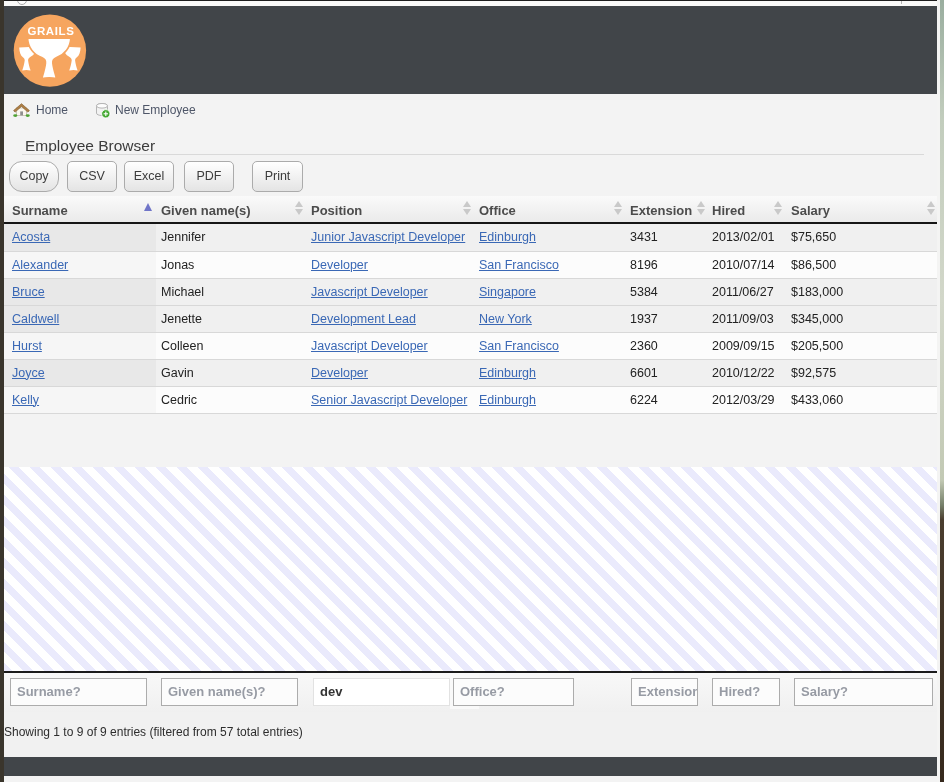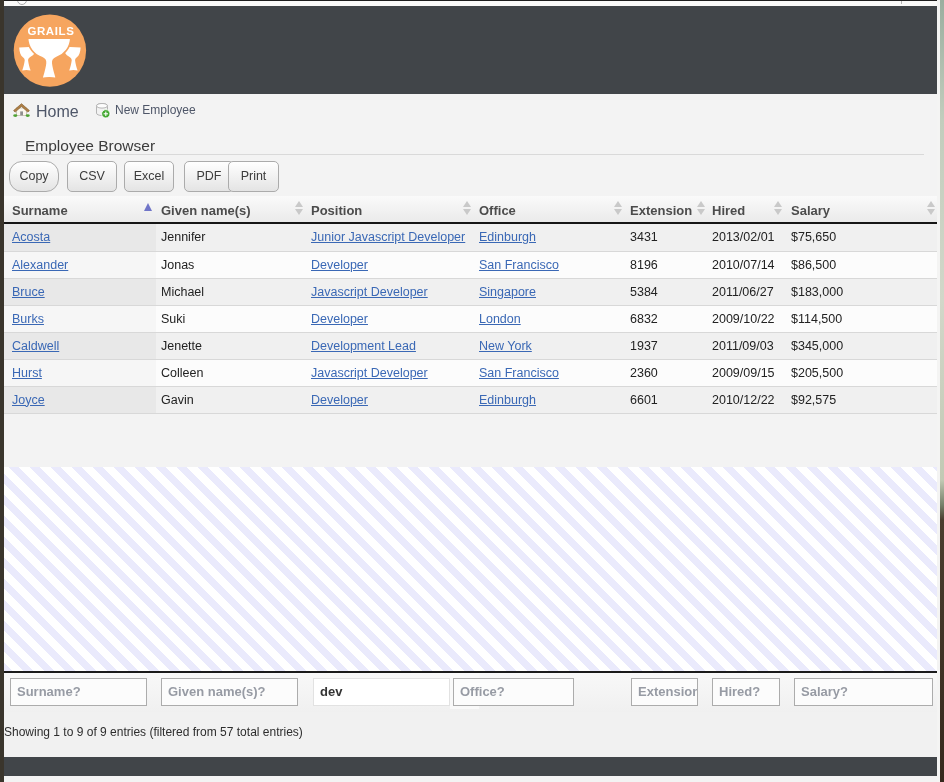--- a/index.html
+++ b/index.html
@@ -45,38 +45,38 @@
   <path d="M 15.6 25.1 L 58.8 25.1 C 58.5 34.6 52.6 41.6 44.6 44.6 C 41.6 45.9 40.5 47.6 40.8 50.1 C 41.4 55.6 43.2 61 44.5 65.5 C 39.5 64.6 34.8 64.6 29.8 65.5 C 31.1 61 32.9 55.6 33.5 50.1 C 33.8 47.6 32.7 45.9 29.7 44.6 C 21.7 41.6 15.9 34.6 15.6 25.1 Z" fill="#fff" stroke="#f6a55f" stroke-width="1.6"></path>
 </svg>
 
 <svg class="abs" style="left:13px;top:103px" width="17" height="14" viewBox="0 0 17 14">
   <rect x="3.6" y="5" width="9.8" height="7.5" fill="#fbf7ee" stroke="#bdb6a4" stroke-width="0.7"></rect>
   <path d="M 0.6 7.6 L 8.5 0.7 L 16.4 7.6 L 14.9 9.1 L 8.5 3.4 L 2.1 9.1 Z" fill="#b08048" stroke="#85622f" stroke-width="0.7"></path>
   <rect x="7.2" y="8.4" width="2.8" height="4" fill="#909090"></rect>
   <ellipse cx="2.3" cy="12.6" rx="2.1" ry="1.3" fill="#4fa233"></ellipse>
   <ellipse cx="14.7" cy="12.6" rx="2.1" ry="1.3" fill="#4fa233"></ellipse>
 </svg>
-<div class="abs" style="left:36px;top:103px;font-size:16px;color:#4e5668;">Home</div>
+<div class="abs" style="left:36px;top:103px;font-size:12px;color:#4e5668;">Home</div>
 <svg class="abs" style="left:94px;top:102px" width="17" height="17" viewBox="0 0 17 17">
   <path d="M 2.5 3.8 A 5.5 2.3 0 0 1 13.5 3.8 L 13.5 11.2 A 5.5 2.3 0 0 1 2.5 11.2 Z" fill="#f2f2f2" stroke="#b5b5b5" stroke-width="1"></path>
   <ellipse cx="8" cy="3.8" rx="5.5" ry="2.3" fill="#fdfdfd" stroke="#b5b5b5" stroke-width="1"></ellipse>
   <circle cx="11.8" cy="11.8" r="4.2" fill="#44a832" stroke="#fff" stroke-width="0.9"></circle>
   <rect x="9.6" y="11.25" width="4.4" height="1.1" fill="#fff"></rect>
   <rect x="11.25" y="9.6" width="1.1" height="4.4" fill="#fff"></rect>
 </svg>
 <div class="abs" style="left:115px;top:103px;font-size:12px;color:#4e5668;">New Employee</div>
 
 <div class="abs" style="left:25px;top:137px;font-size:15.5px;color:#3c3c3c;">Employee Browser</div>
 <div class="abs" style="left:22px;top:154px;width:902px;height:1px;background:#d9d9d9"></div>
 
 <div class="btn" style="left:9px;width:50px;border-radius:13px;">Copy</div>
 <div class="btn" style="left:67px;width:50px;">CSV</div>
 <div class="btn" style="left:124px;width:50px;">Excel</div>
 <div class="btn" style="left:184px;width:50px;">PDF</div>
-<div class="btn" style="left:228px;width:51px;">Print</div>
+<div class="btn" style="left:252px;width:51px;">Print</div>
 
 <div class="abs" style="left:4px;top:196px;width:934px;">
 <table class="dt">
  <colgroup>
         <col style="width:152px">
         <col style="width:150px">
         <col style="width:168px">
         <col style="width:151px">
         <col style="width:83px">
         <col style="width:77px">
@@ -132,29 +132,20 @@
         </tr>
  <tr class="odd">
           <td class="c1"><a>Bruce</a></td>
           <td class="cn">Michael</td>
           <td class="cn"><a>Javascript Developer</a></td>
           <td class="cn"><a>Singapore</a></td>
           <td class="cn">5384</td>
           <td class="c6">2011/06/27</td>
           <td class="c7">$183,000</td>
         </tr>
- <tr class="even">
-          <td class="c1"><a>Burks</a></td>
-          <td class="cn">Suki</td>
-          <td class="cn"><a>Developer</a></td>
-          <td class="cn"><a>London</a></td>
-          <td class="cn">6832</td>
-          <td class="c6">2009/10/22</td>
-          <td class="c7">$114,500</td>
-        </tr>
  <tr class="odd">
           <td class="c1"><a>Caldwell</a></td>
           <td class="cn">Jenette</td>
           <td class="cn"><a>Development Lead</a></td>
           <td class="cn"><a>New York</a></td>
           <td class="cn">1937</td>
           <td class="c6">2011/09/03</td>
           <td class="c7">$345,000</td>
         </tr>
  <tr class="even">
@@ -167,20 +158,29 @@
           <td class="c7">$205,500</td>
         </tr>
  <tr class="odd">
           <td class="c1"><a>Joyce</a></td>
           <td class="cn">Gavin</td>
           <td class="cn"><a>Developer</a></td>
           <td class="cn"><a>Edinburgh</a></td>
           <td class="cn">6601</td>
           <td class="c6">2010/12/22</td>
           <td class="c7">$92,575</td>
+        </tr>
+ <tr class="even">
+          <td class="c1"><a>Kelly</a></td>
+          <td class="cn">Cedric</td>
+          <td class="cn"><a>Senior Javascript Developer</a></td>
+          <td class="cn"><a>Edinburgh</a></td>
+          <td class="cn">6224</td>
+          <td class="c6">2012/03/29</td>
+          <td class="c7">$433,060</td>
         </tr>
  </tbody>
 </table>
 </div>
 
 <div class="abs" style="left:4px;top:221.5px;width:934px;height:2.5px;background:#161616"></div>
 
 <div class="abs" style="left:4px;top:467px;width:934px;height:205.5px;background:repeating-linear-gradient(45deg,#eaeafc -1px,#eaeafc 6.3px,#ffffff 6.3px,#ffffff 13.85px);border-bottom:2px solid #1a1a1a;"></div>
 
 <div class="abs" style="left:4px;top:672.5px;width:934px;height:39.5px;background:linear-gradient(#f8f8f8,#f0f0f0)"></div>

